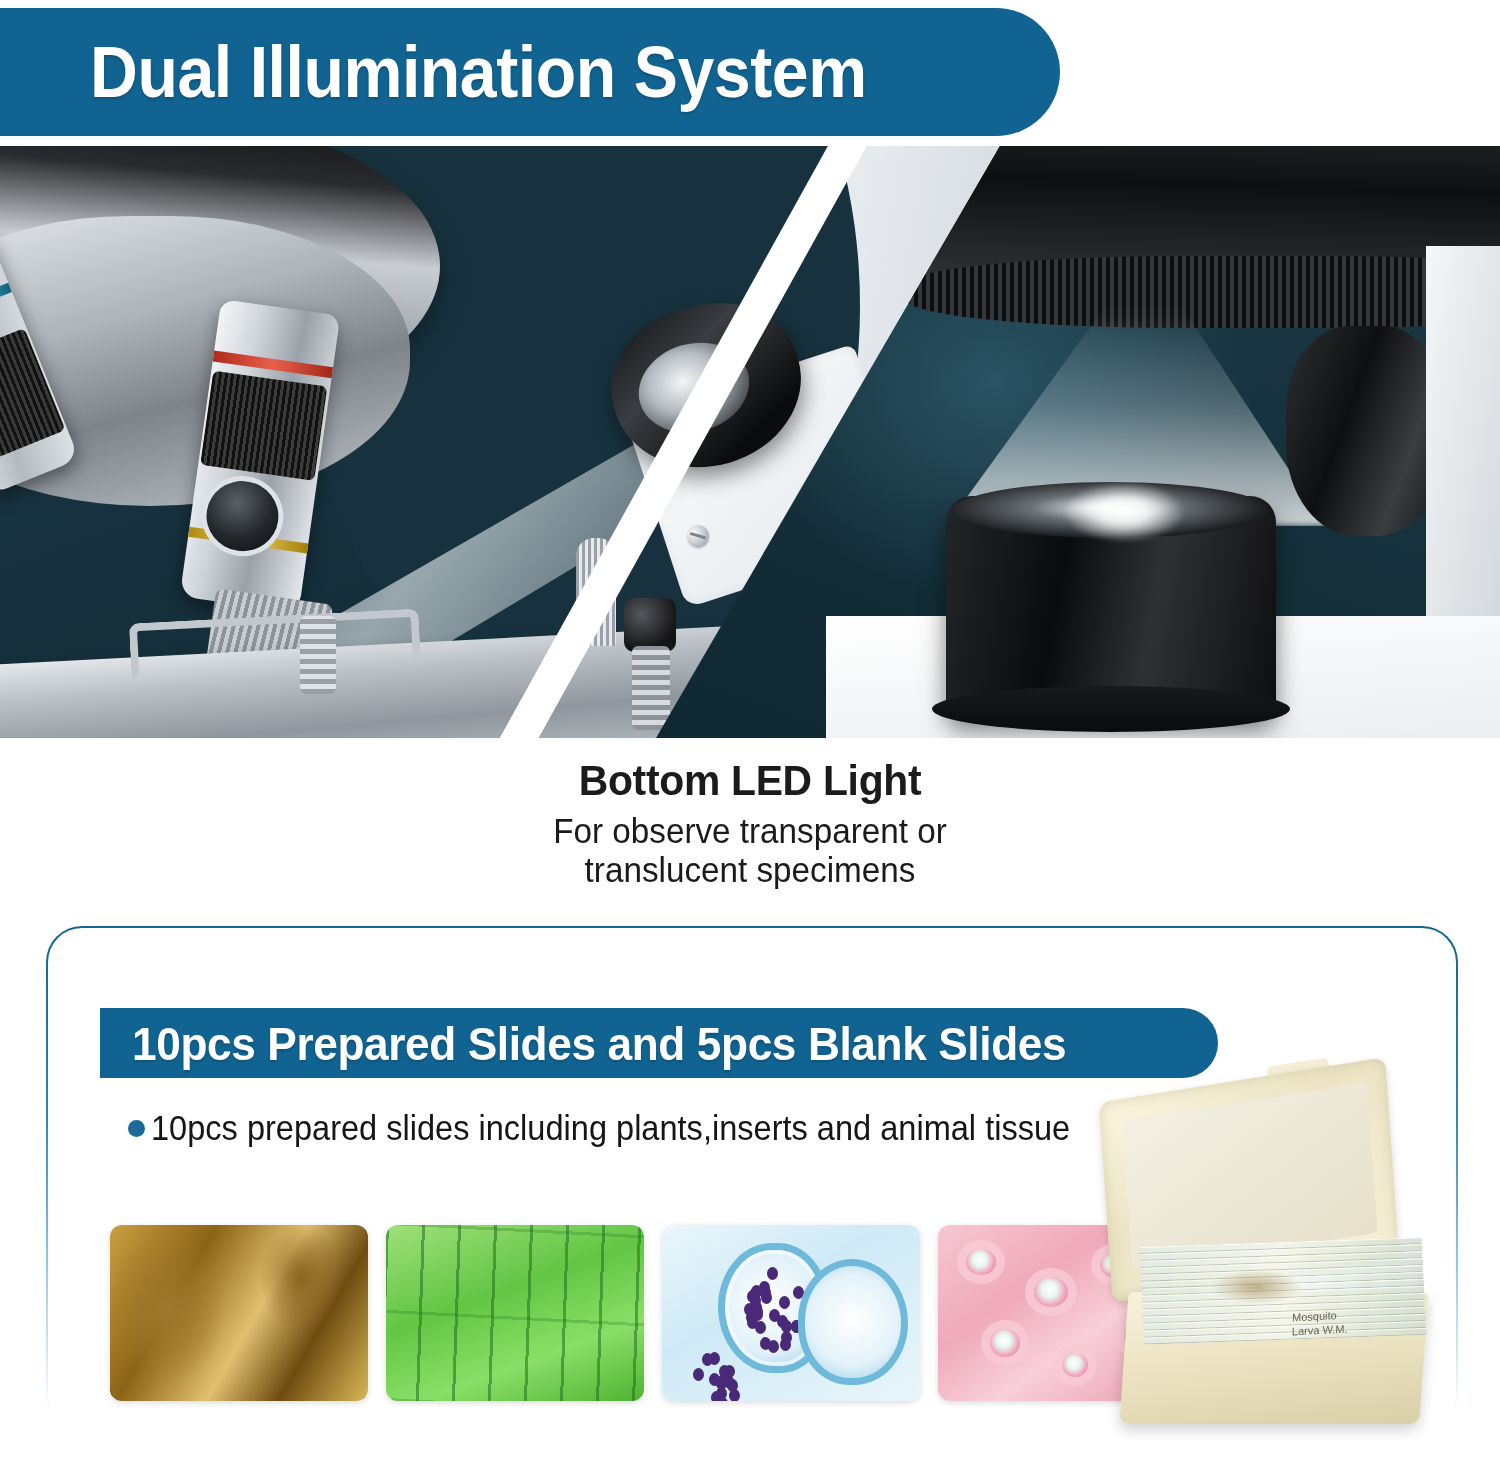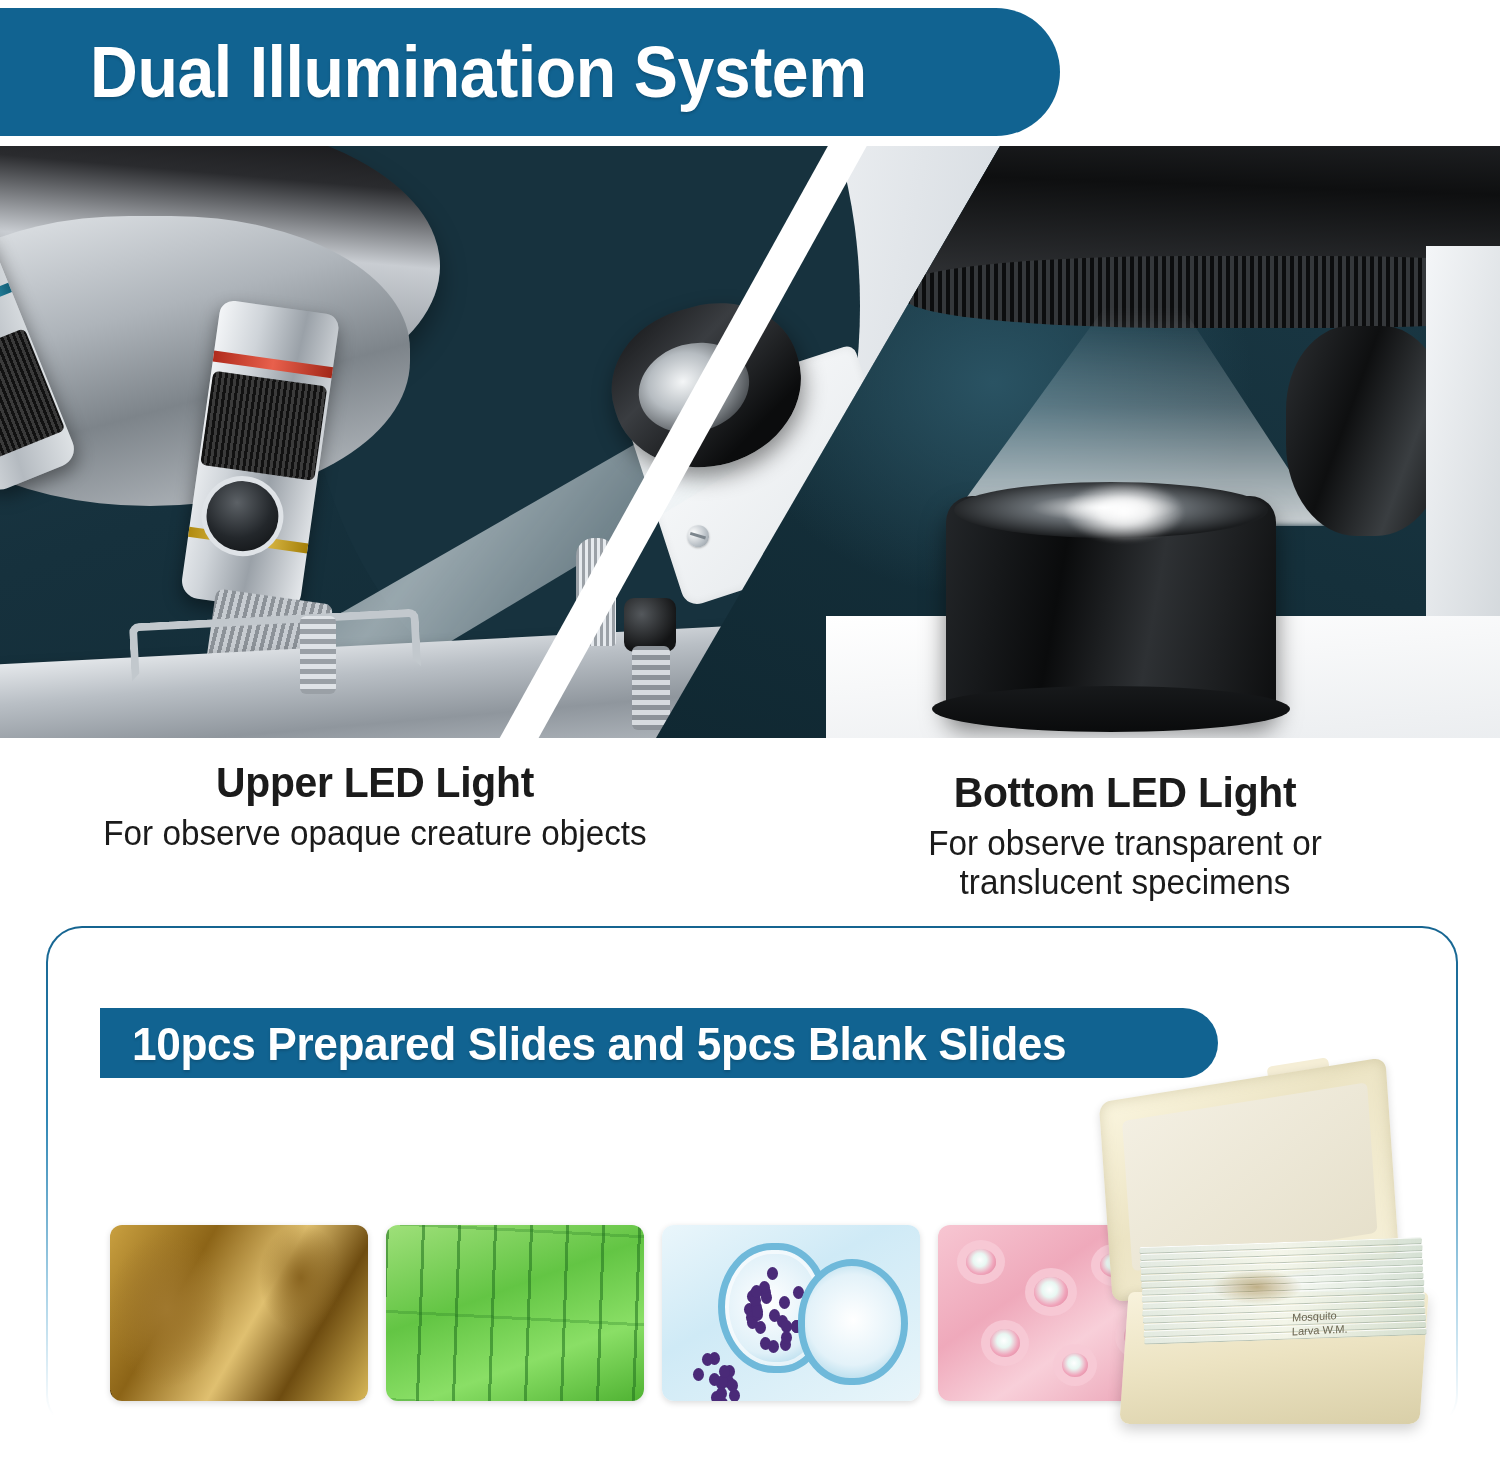--- a/index.html
+++ b/index.html
@@ -282,21 +282,21 @@
     font-size:43px; font-weight:bold; color:#1b1b1b;
     letter-spacing:-0.3px;
     transform:scaleX(0.95);
   }
   .caption-sub{
     font-size:35px; color:#1b1b1b; line-height:1.12;
     margin-top:6px;
     transform:scaleX(0.95);
   }
   #caption-left{ margin-top:6px; }
-  #caption-right{ margin-top:16px; }
+  #caption-right{ margin-top:4px; }
 
   
   #slides-card{
     position:absolute; left:46px; top:926px;
     width:1412px; height:505px;
     border-radius:36px;
     padding:2px;
     background:linear-gradient(180deg,#156490 0%,#2f86b4 38%,#a8d2e7 72%,rgba(255,255,255,0) 97%);
   }
   #slides-card-inner{
@@ -510,40 +510,40 @@
     <div id="cond-lamp"></div>
     <div id="cond-flare"></div>
   </div>
 
   <div id="divider">
     <div id="divider-line"></div>
   </div>
 </div>
 
 <div id="captions">
-  <div class="caption-col" id="caption-left">
-    <div class="caption-title">Upper  LED Light</div>
-    <div class="caption-sub">For observe opaque creature objects</div>
-  </div>
   <div class="caption-col" id="caption-right">
     <div class="caption-title">Bottom LED Light</div>
     <div class="caption-sub">For observe transparent or</div>
     <div class="caption-sub" style="margin-top:0">translucent specimens</div>
   </div>
 </div>
 
 <div id="slides-card">
   <div id="slides-card-inner"></div>
 </div>
 
 <div id="slides-banner">
   <div id="slides-banner-title">10pcs Prepared Slides and 5pcs Blank Slides</div>
 </div>
 
 <div id="bullet-list">
+  <div class="bullet-row">
+    <span class="bullet-dot"></span>
+    <span class="bullet-text">10pcs prepared slides including plants,inserts and animal tissue</span>
+  </div>
 </div>
 
 <div id="thumbs">
   <div class="thumb" id="thumb-1"></div>
   <div class="thumb" id="thumb-2"></div>
   <div class="thumb" id="thumb-3">
     <div class="pollen-dots" id="pollen-dots">
         <div class="pdot" style="left: 81.575px; top: 77.893px;"></div>
         <div class="pdot" style="left: 115.086px; top: 89.7656px;"></div>
         <div class="pdot" style="left: 83.9965px; top: 86.4397px;"></div>

